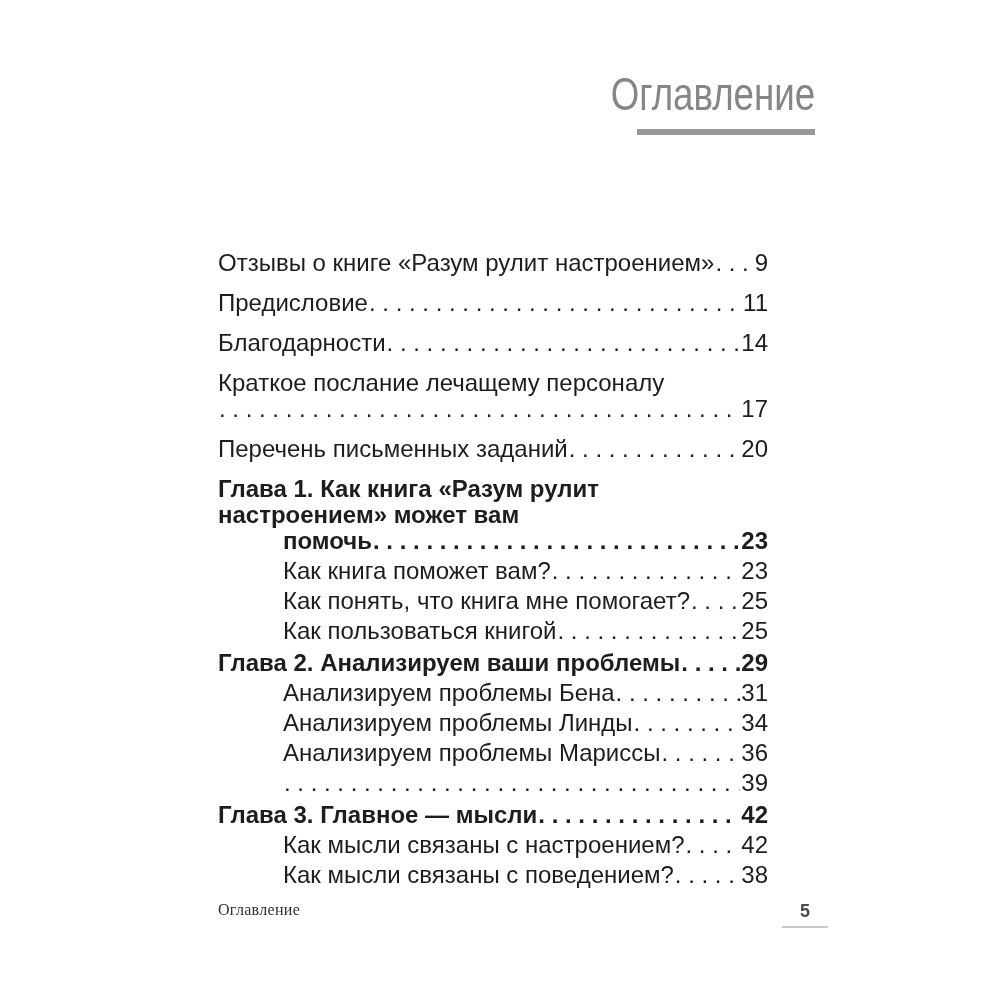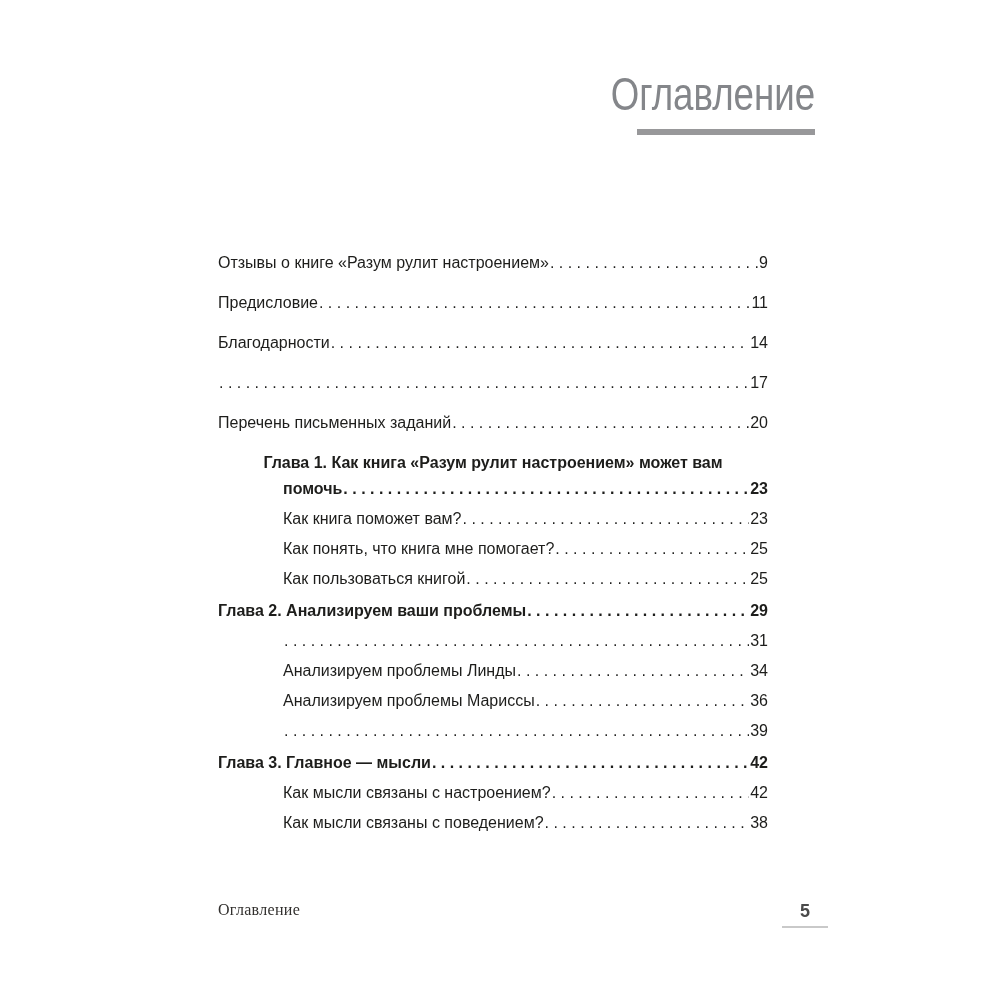--- a/index.html
+++ b/index.html
@@ -49,23 +49,22 @@
     width:178px;
     height:6px;
     background:var(--rule_gray);
   }
   
   .toc-list{
     position:absolute;
     left:218px;
     top:250px;
     width:550px;
-    font-size:16px;
+    font-size:24px;
     line-height:26px;
-    text-align:center;
   }
   .toc-entry{margin:0;}
   .toc-entry.top{margin-bottom:14px;}
   .toc-entry.chapter{font-weight:bold;margin-top:6px;margin-bottom:4px;}
   .toc-entry.sub{margin-left:65px;margin-bottom:4px;}
   .toc-entry .line{white-space:pre-wrap;}
   .toc-entry.chapter .line.cont{margin-left:65px;}
   .toc-entry .line.last{
     display:flex;
     align-items:baseline;
@@ -132,20 +131,21 @@
         </div>
       </div>
       <div class="toc-entry top">
         <div class="line last">
           <span class="txt">Благодарности</span>
           <span class="leader">. . . . . . . . . . . . . . . . . . . . . . . . . . . . . . . . . . . . . . . . . . . . . . . . . . . . . . . . . . . . . . . . . . . . . . . . . . . . . . . . . . . . . . . . . . . . . . . . . . . . . . . . . . . . . . . . . . . . . . . . </span>
           <span class="page-num">14</span>
         </div>
       </div>
       <div class="toc-entry top">
+        <div class="line">Краткое послание лечащему персоналу</div>
         <div class="line cont last">
           <span class="leader">. . . . . . . . . . . . . . . . . . . . . . . . . . . . . . . . . . . . . . . . . . . . . . . . . . . . . . . . . . . . . . . . . . . . . . . . . . . . . . . . . . . . . . . . . . . . . . . . . . . . . . . . . . . . . . . . . . . . . . . . </span>
           <span class="page-num">17</span>
         </div>
       </div>
       <div class="toc-entry top">
         <div class="line last">
           <span class="txt">Перечень письменных заданий</span>
           <span class="leader">. . . . . . . . . . . . . . . . . . . . . . . . . . . . . . . . . . . . . . . . . . . . . . . . . . . . . . . . . . . . . . . . . . . . . . . . . . . . . . . . . . . . . . . . . . . . . . . . . . . . . . . . . . . . . . . . . . . . . . . . </span>
           <span class="page-num">20</span>
@@ -182,20 +182,21 @@
       </div>
       <div class="toc-entry chapter">
         <div class="line last">
           <span class="txt">Глава 2. Анализируем ваши проблемы</span>
           <span class="leader">. . . . . . . . . . . . . . . . . . . . . . . . . . . . . . . . . . . . . . . . . . . . . . . . . . . . . . . . . . . . . . . . . . . . . . . . . . . . . . . . . . . . . . . . . . . . . . . . . . . . . . . . . . . . . . . . . . . . . . . . </span>
           <span class="page-num">29</span>
         </div>
       </div>
       <div class="toc-entry sub">
         <div class="line last">
+          <span class="txt">Анализируем проблемы Бена</span>
           <span class="leader">. . . . . . . . . . . . . . . . . . . . . . . . . . . . . . . . . . . . . . . . . . . . . . . . . . . . . . . . . . . . . . . . . . . . . . . . . . . . . . . . . . . . . . . . . . . . . . . . . . . . . . . . . . . . . . . . . . . . . . . . </span>
           <span class="page-num">31</span>
         </div>
       </div>
       <div class="toc-entry sub">
         <div class="line last">
           <span class="txt">Анализируем проблемы Линды</span>
           <span class="leader">. . . . . . . . . . . . . . . . . . . . . . . . . . . . . . . . . . . . . . . . . . . . . . . . . . . . . . . . . . . . . . . . . . . . . . . . . . . . . . . . . . . . . . . . . . . . . . . . . . . . . . . . . . . . . . . . . . . . . . . . </span>
           <span class="page-num">34</span>
         </div>

